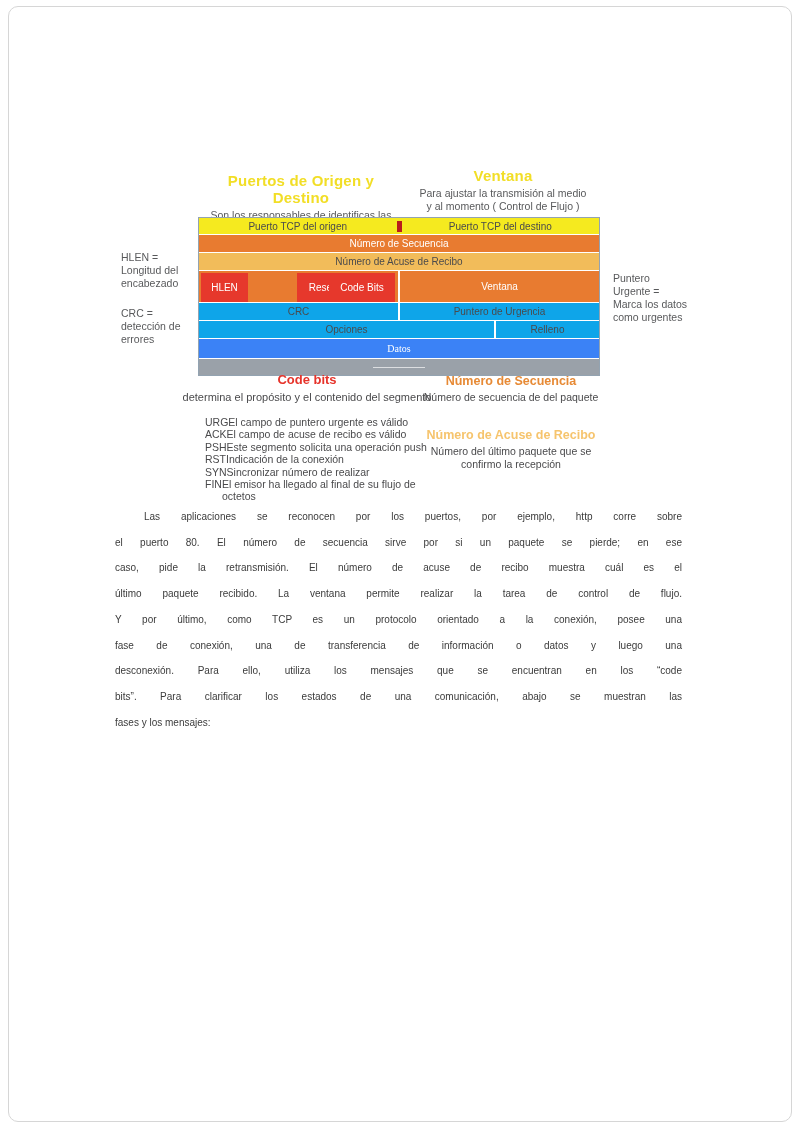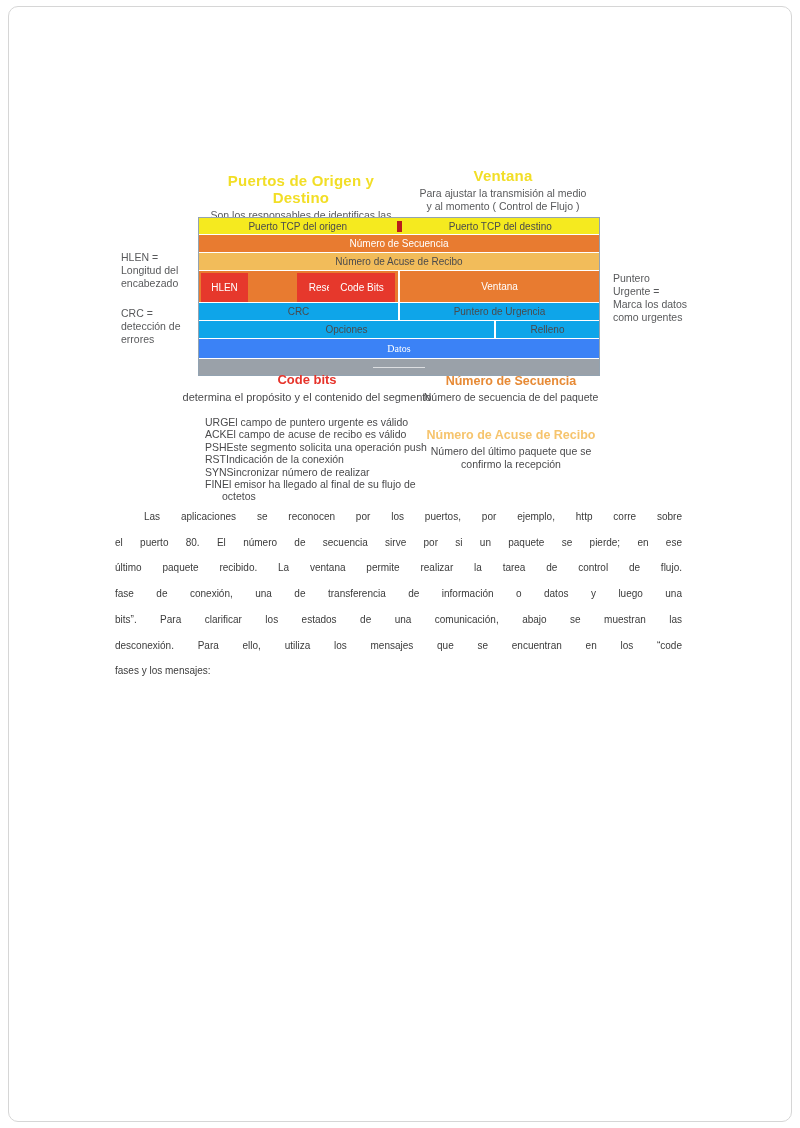--- a/index.html
+++ b/index.html
@@ -187,24 +187,26 @@
     <div>confirmo la recepción</div>
   </div>
 </div>
 
 <div class="abs main-paragraph">
 
     <div class="para-line" data-index="0">Las aplicaciones se reconocen por los puertos, por ejemplo, http corre sobre</div>
 
     <div class="para-line" data-index="1">el puerto 80. El número de secuencia sirve por si un paquete se pierde; en ese</div>
 
+    <div class="para-line" data-index="2">caso, pide la retransmisión. El número de acuse de recibo muestra cuál es el</div>
 
     <div class="para-line" data-index="3">último paquete recibido. La ventana permite realizar la tarea de control de flujo.</div>
 
+    <div class="para-line" data-index="4">Y por último, como TCP es un protocolo orientado a la conexión, posee una</div>
 
     <div class="para-line" data-index="5">fase de conexión, una de transferencia de información o datos y luego una</div>
 
+    <div class="para-line" data-index="6">desconexión. Para ello, utiliza los mensajes que se encuentran en los “code</div>
+
     <div class="para-line" data-index="7">bits”. Para clarificar los estados de una comunicación, abajo se muestran las</div>
 
-    <div class="para-line" data-index="6">desconexión. Para ello, utiliza los mensajes que se encuentran en los “code</div>
-
     <div class="para-line" data-index="8">fases y los mensajes:</div>
   </div>
 
 </body></html>

